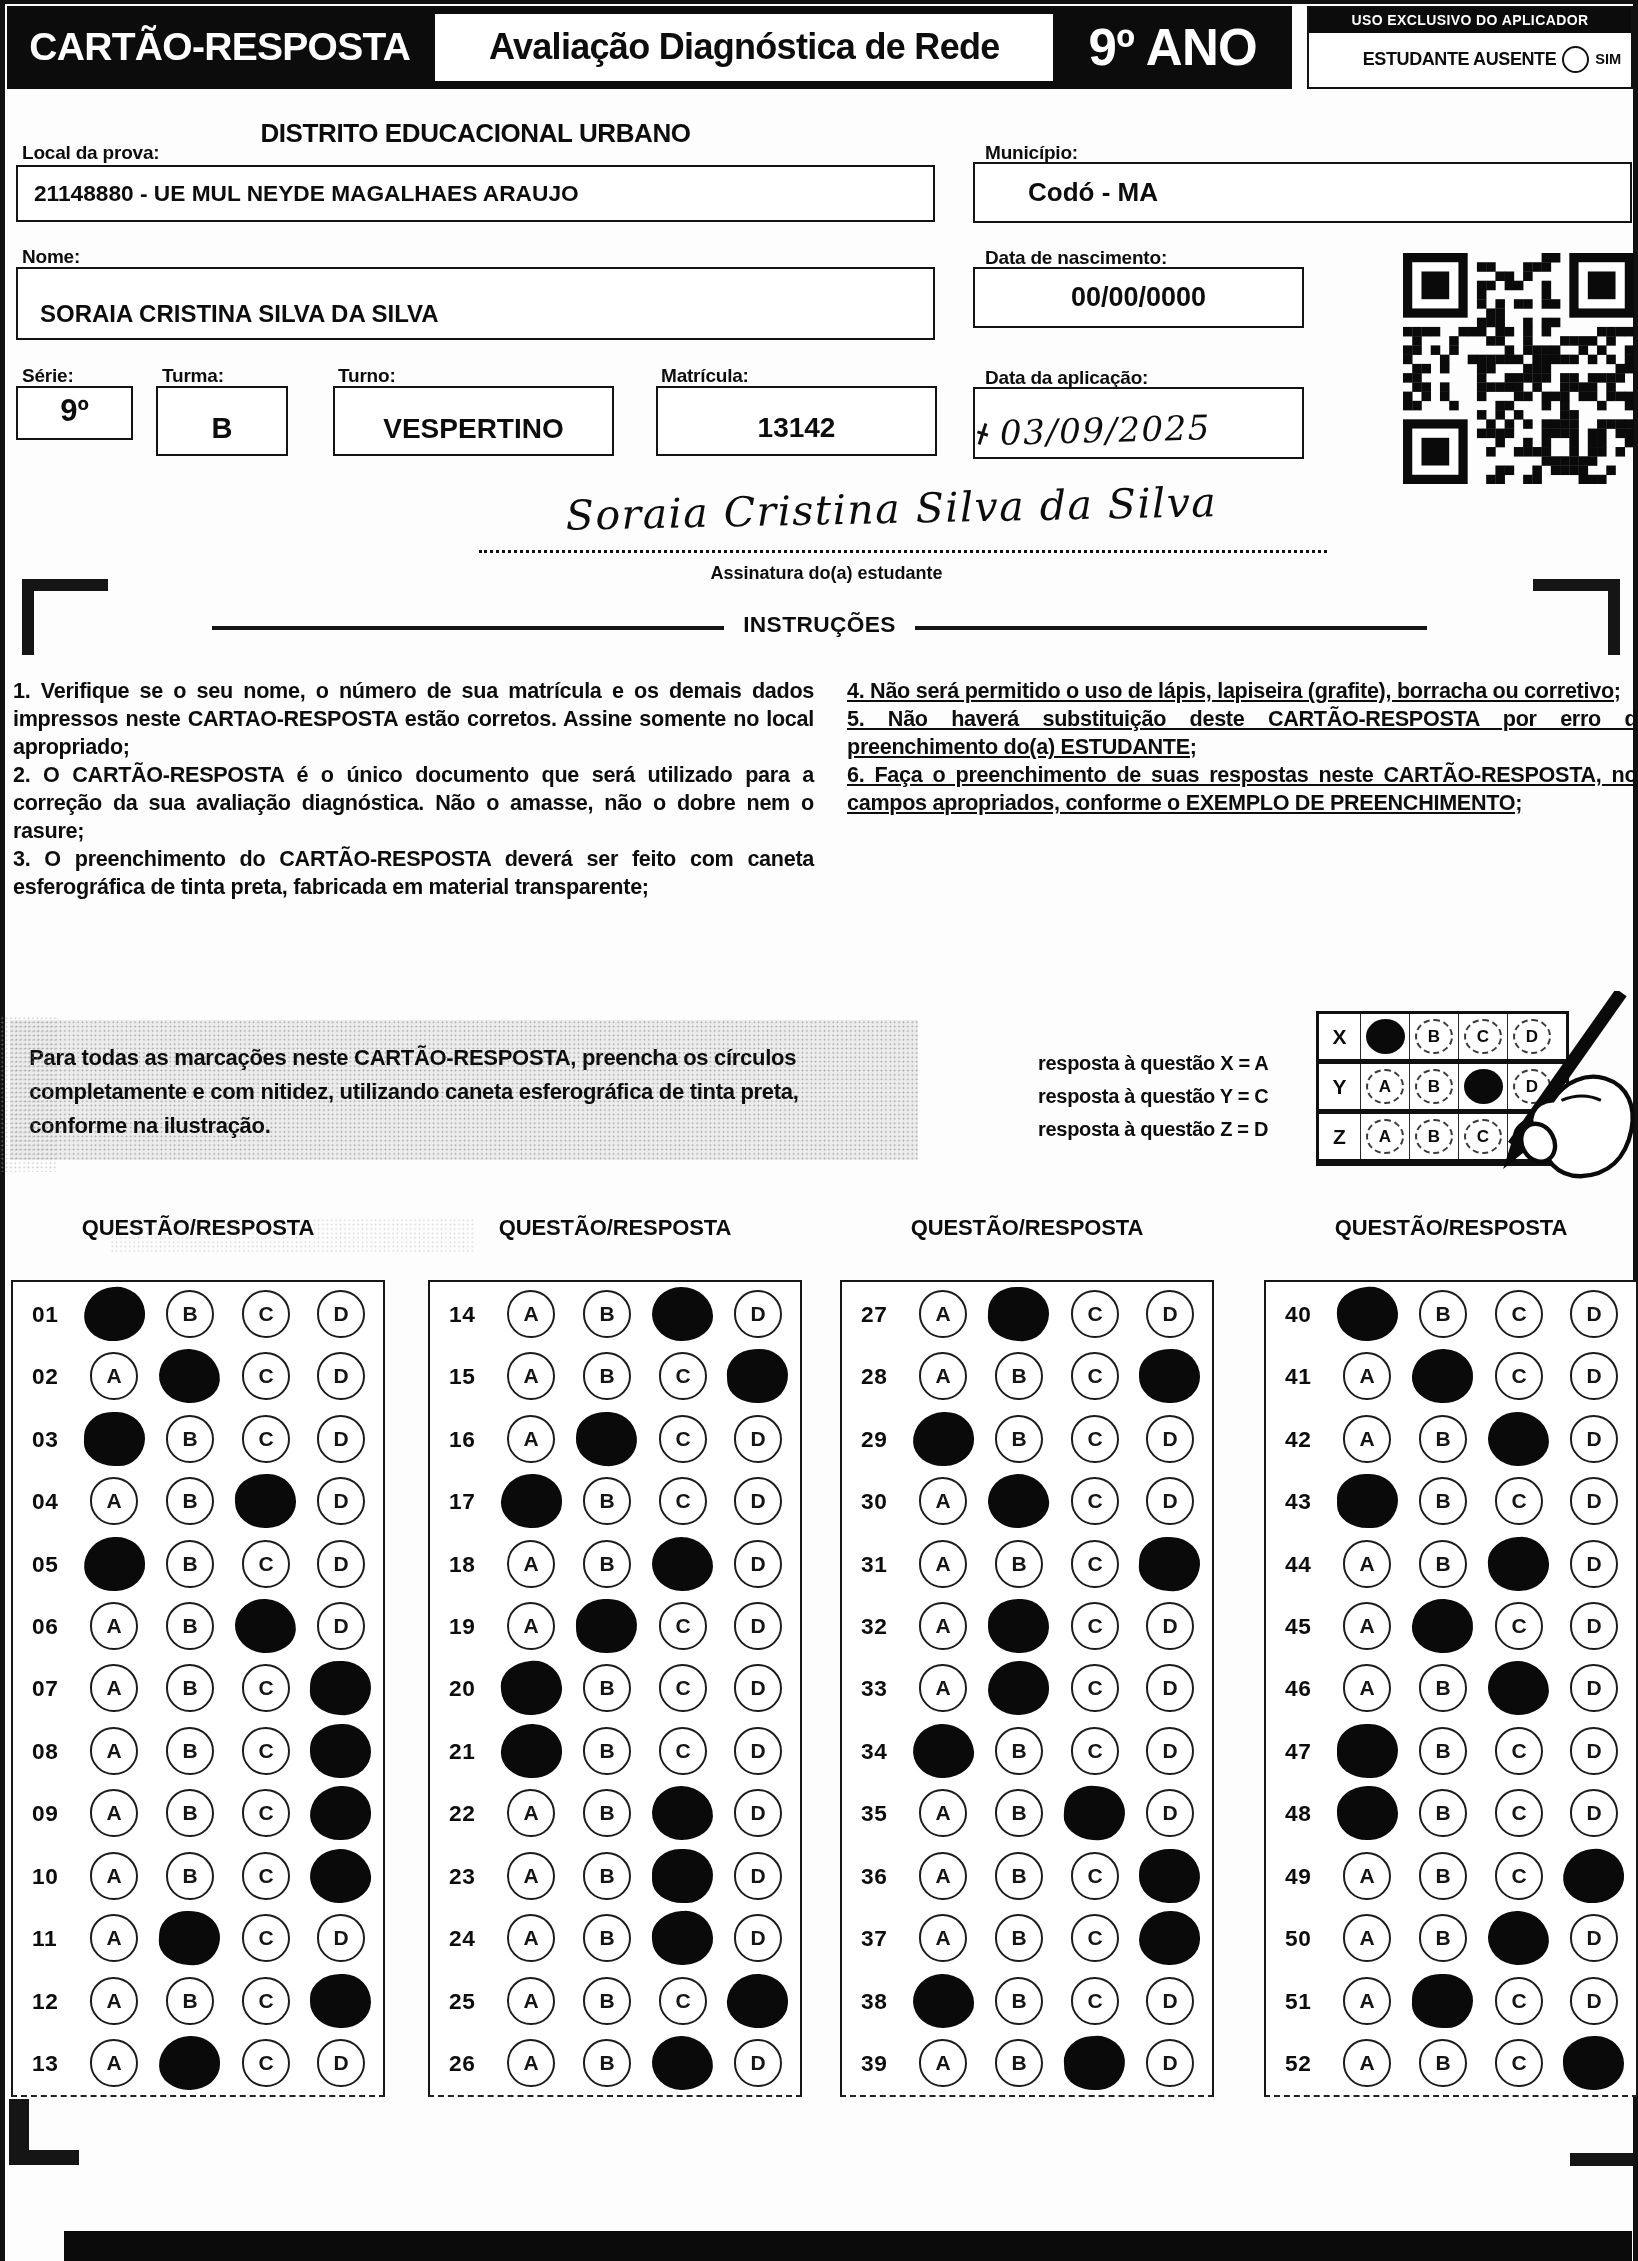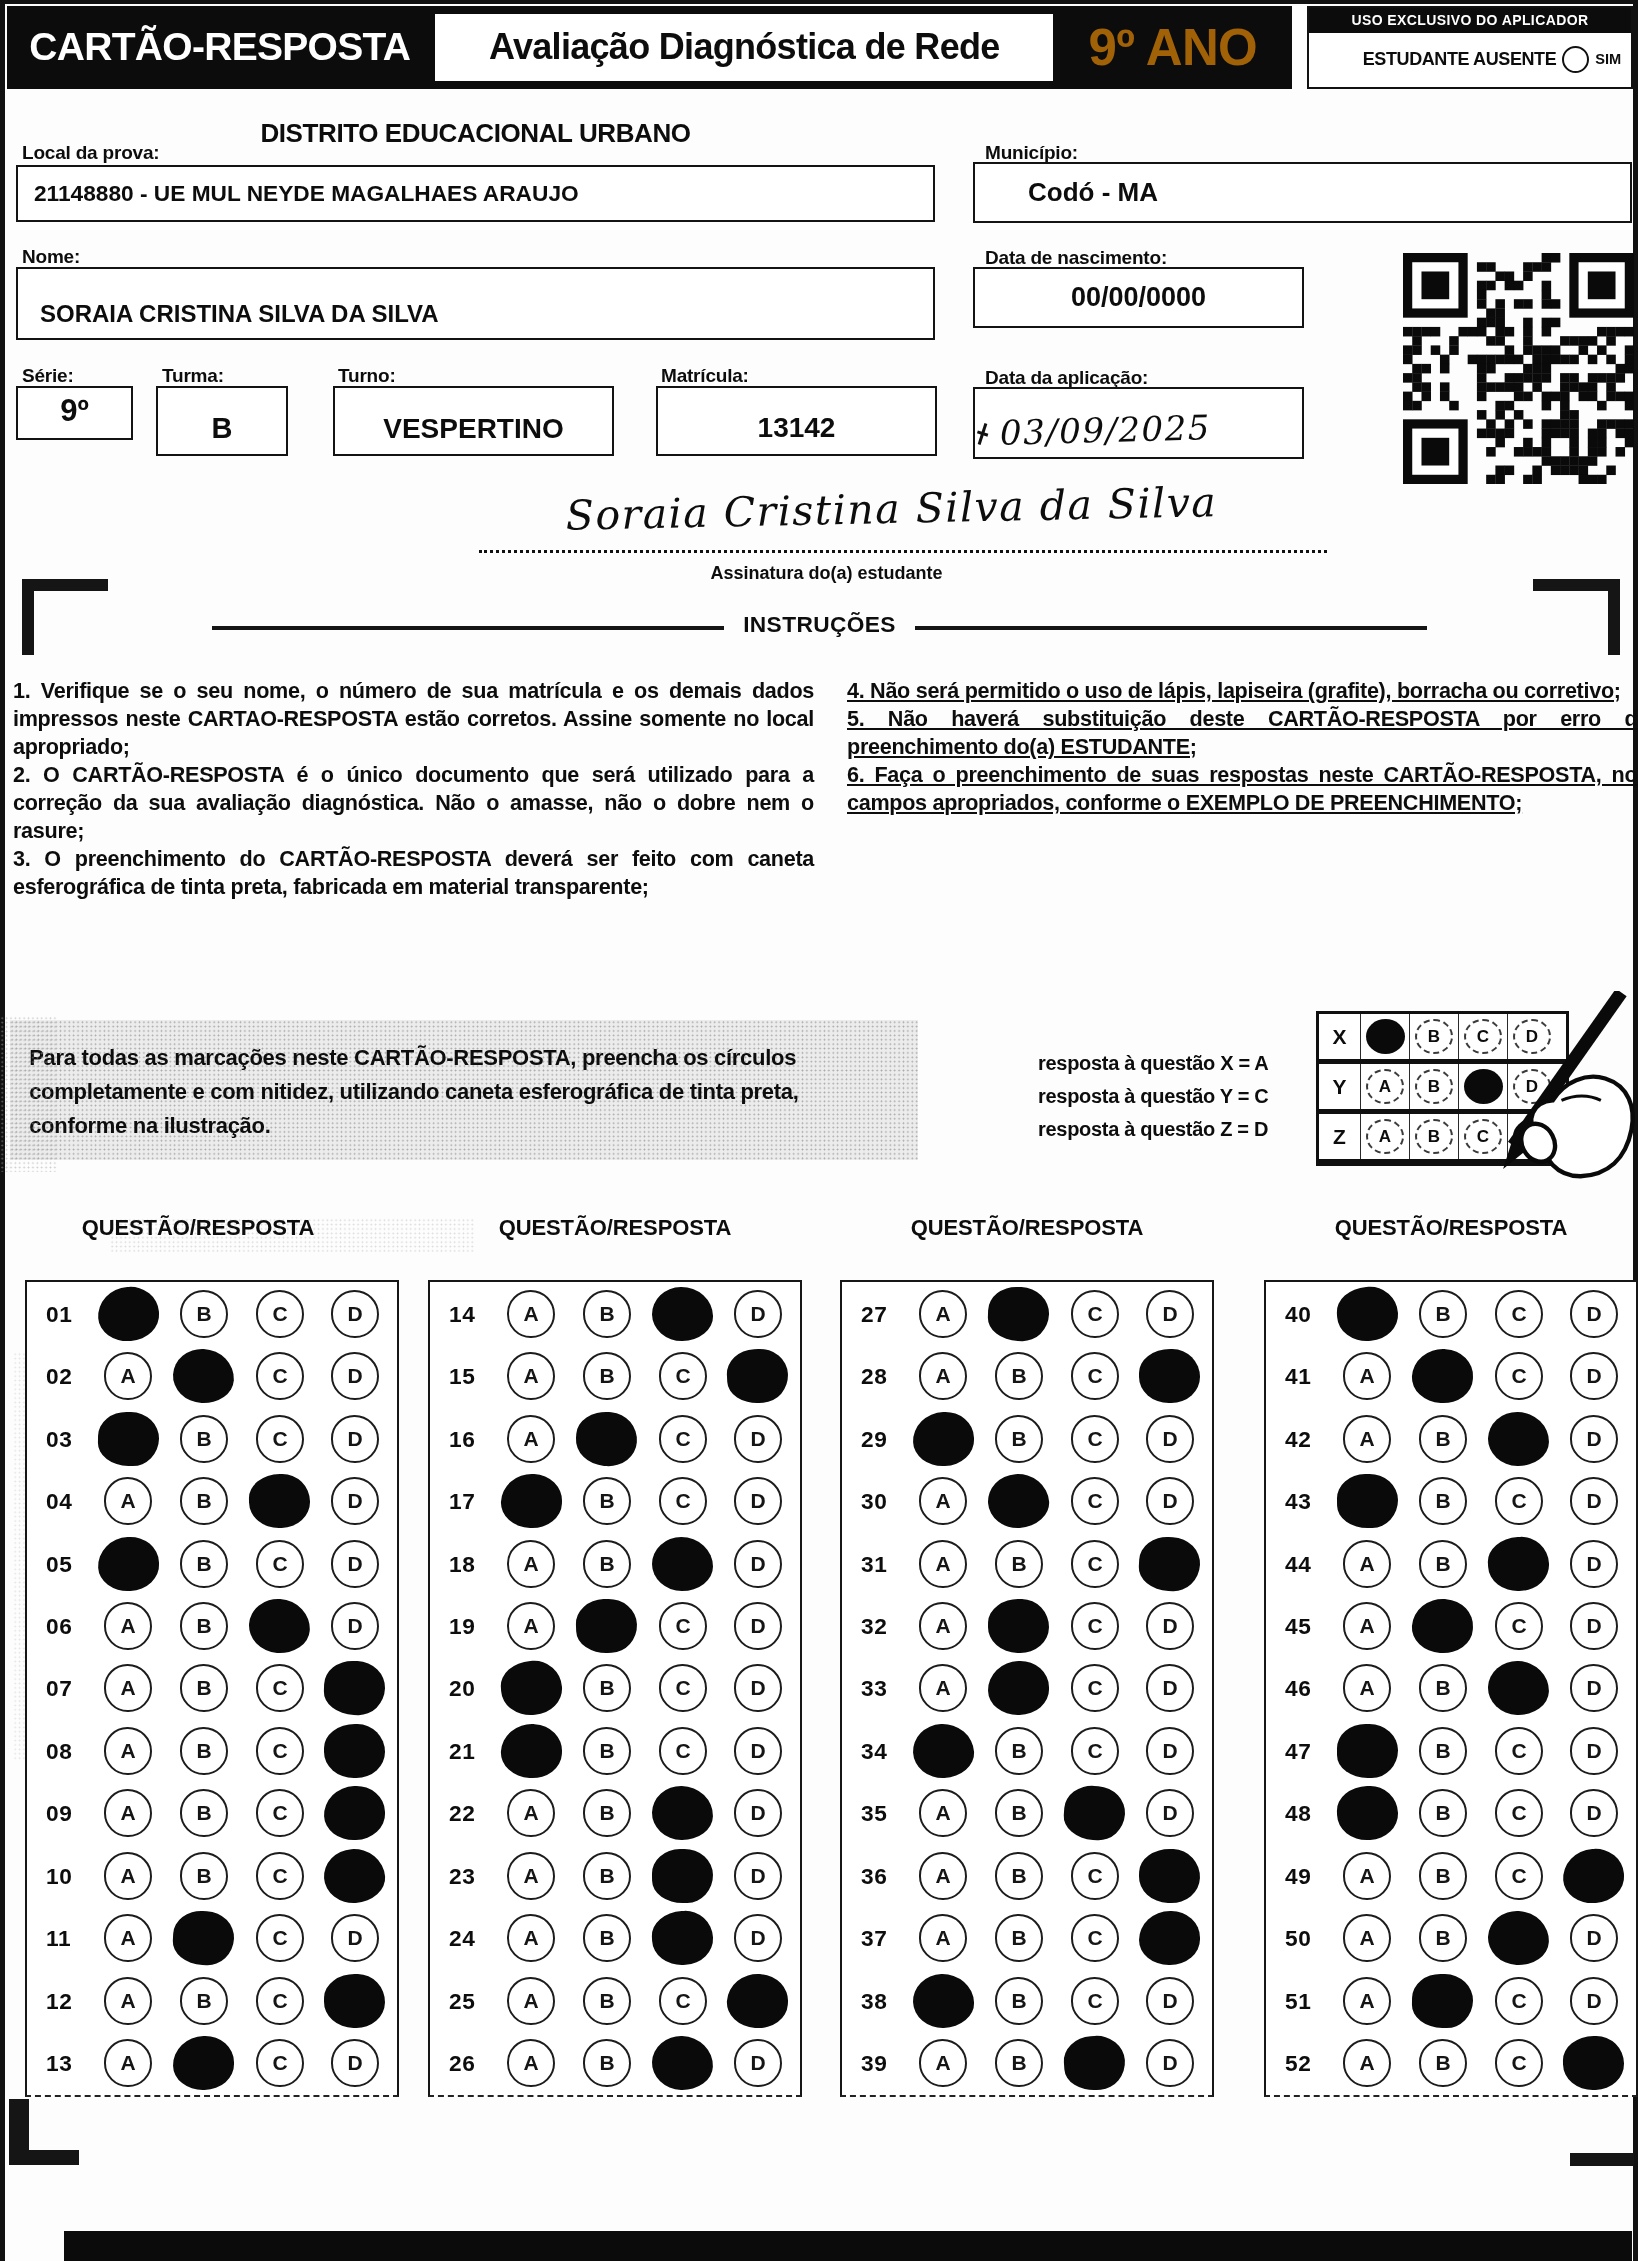--- a/index.html
+++ b/index.html
@@ -9,21 +9,21 @@
   
   .edge-top{left:0;top:0;width:1639px;height:4.4px;background:#111;}
   .edge-left{left:0;top:0;width:5.1px;height:2261px;background:#111;}
   .edge-right{left:1633px;top:0;width:5.1px;height:2261px;background:#111;}
   .bottom-bar{left:64px;top:2231px;width:1568px;height:31px;background:#0b0b0b;}
   
   .hdr-main{left:7.3px;top:5.8px;width:1285px;height:83px;background:#0c0c0c;display:flex;align-items:center;}
   .hdr-title{color:#fff;font-weight:bold;font-size:39px;letter-spacing:-0.7px;padding-left:22px;width:406px;}
   .hdr-subbox{background:#fff;height:67px;width:618px;display:flex;align-items:center;justify-content:center;}
   .hdr-sub{font-weight:bold;font-size:36px;letter-spacing:-0.7px;}
-  .hdr-grade{flex:1;text-align:center;color:#a16207;font-weight:bold;font-size:51px;letter-spacing:-0.7px;}
+  .hdr-grade{flex:1;text-align:center;color:#ffffff;font-weight:bold;font-size:51px;letter-spacing:-0.7px;}
   .aplicador{left:1307px;top:5.8px;width:326px;height:83px;border:2.9px solid #111;box-sizing:border-box;background:#fff;}
   .apl-top{background:#0c0c0c;color:#fff;height:25px;display:flex;align-items:center;justify-content:center;
            font-weight:bold;font-size:14px;letter-spacing:0.4px;}
   .apl-bottom{height:53px;display:flex;align-items:center;justify-content:center;gap:5.8px;}
   .apl-absent{font-weight:bold;font-size:18px;letter-spacing:-0.4px;margin-left:44px;}
   .apl-circle{width:23.4px;height:23.4px;border:2.2px solid #111;border-radius:50%;background:#fff;}
   .apl-sim{font-weight:bold;font-size:14.6px;}
   
   .lbl{font-weight:bold;font-size:19px;letter-spacing:-0.2px;}
   .fbox{border:2.9px solid #131313;box-sizing:border-box;background:#fff;display:flex;align-items:center;font-weight:bold;}
@@ -452,21 +452,21 @@
 
   <div class="abs speckle" style="left:0;top:1016px;width:57px;height:156px;opacity:.55;background-color:transparent;"></div>
   <div class="abs speckle" style="left:110px;top:1218px;width:365px;height:34px;opacity:.4;background-color:transparent;"></div>
   <div class="abs speckle" style="left:13px;top:1352px;width:146px;height:409px;opacity:.3;background-color:transparent;"></div>
 
   <div class="abs acol-hdr" style="left:11px;">QUESTÃO/RESPOSTA</div>
   <div class="abs acol-hdr" style="left:428px;">QUESTÃO/RESPOSTA</div>
   <div class="abs acol-hdr" style="left:840px;">QUESTÃO/RESPOSTA</div>
   <div class="abs acol-hdr" style="left:1264px;">QUESTÃO/RESPOSTA</div>
 
-  <div class="abs acol" style="left:25px;">
+  <div class="abs acol" style="left:11px;">
       <div class="arow" style="top: 0px;">
         <span class="qnum">01</span>
         <span class="bub filled" style="left: 71px; border-radius: 52% 48% 50% 50% / 55% 50% 48% 47%; transform: rotate(-4deg);"></span>
         <span class="bub" style="left: 153px;">B</span>
         <span class="bub" style="left: 229px;">C</span>
         <span class="bub" style="left: 304px;">D</span>
       </div>
       <div class="arow" style="top: 62px;">
         <span class="qnum">02</span>
         <span class="bub" style="left: 77px;">A</span>

